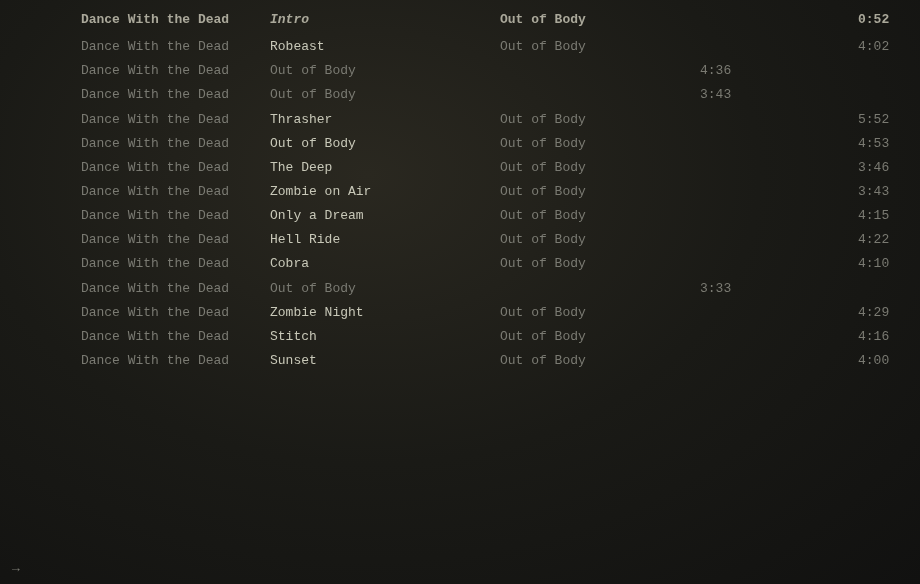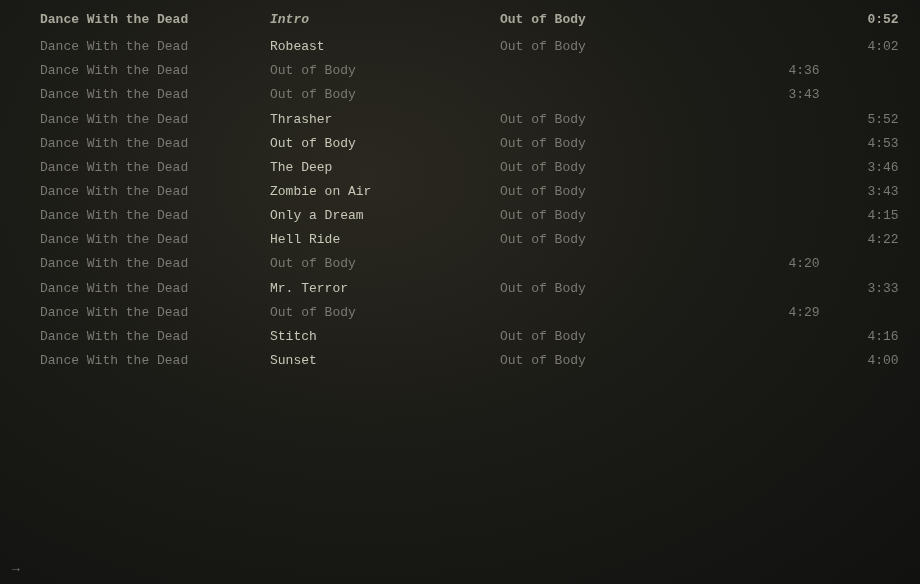--- a/index.html
+++ b/index.html
@@ -33,25 +33,25 @@
       cursor: default;
     }
 
     .track-row.header {
       color: #9a9a8e;
       font-weight: bold;
       padding-bottom: 3px;
       margin-bottom: 2px;
     }
 
-    .col-artist { color: #7a7a72; }
+    .col-artist { color: #7a7a72; text-align: center; }
     .col-title { color: #c8c8b8; }
     .col-album { color: #7a7a72; }
     .col-empty { }
-    .col-duration { color: #7a7a72; text-align: center; min-width: 50px; }
+    .col-duration { color: #7a7a72; text-align: left; min-width: 50px; }
 
     .header .col-artist { color: #aaa89a; }
     .header .col-title { color: #aaa89a; font-style: italic; }
     .header .col-album { color: #aaa89a; }
     .header .col-duration { color: #aaa89a; }
 
     .arrow-indicator {
       position: absolute;
       bottom: 8px;
       left: 12px;
@@ -127,33 +127,34 @@
     </div>
     <div class="track-row">
       <span class="col-artist">Dance With the Dead</span>
       <span class="col-title">Hell Ride</span>
       <span class="col-album">Out of Body</span>
       <span class="col-empty"></span>
       <span class="col-duration">4:22</span>
     </div>
     <div class="track-row">
       <span class="col-artist">Dance With the Dead</span>
+      <span class="col-title">Cobra</span>
       <span class="col-album">Out of Body</span>
       <span class="col-empty"></span>
-      <span class="col-duration">4:20</span>
+      <span class="col-duration">4:10</span>
     </div>
     <div class="track-row">
       <span class="col-artist">Dance With the Dead</span>
-      <span class="col-title">Mr. Terror</span>
       <span class="col-album">Out of Body</span>
       <span class="col-empty"></span>
       <span class="col-duration">3:33</span>
     </div>
     <div class="track-row">
       <span class="col-artist">Dance With the Dead</span>
+      <span class="col-title">Zombie Night</span>
       <span class="col-album">Out of Body</span>
       <span class="col-empty"></span>
       <span class="col-duration">4:29</span>
     </div>
     <div class="track-row">
       <span class="col-artist">Dance With the Dead</span>
       <span class="col-title">Stitch</span>
       <span class="col-album">Out of Body</span>
       <span class="col-empty"></span>
       <span class="col-duration">4:16</span>

